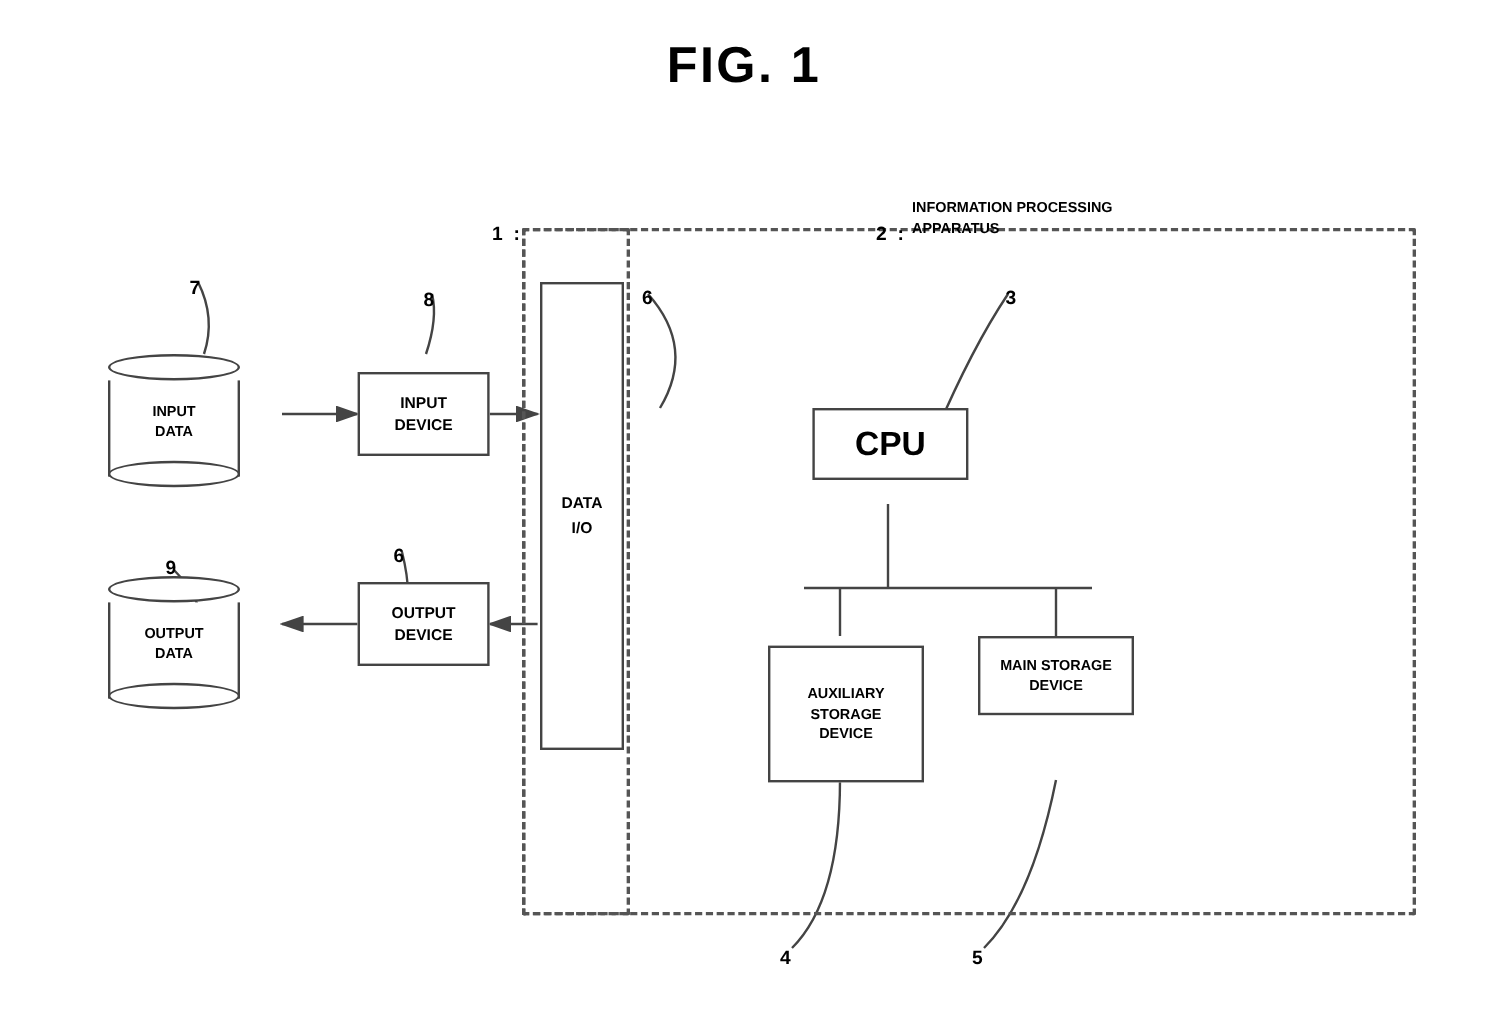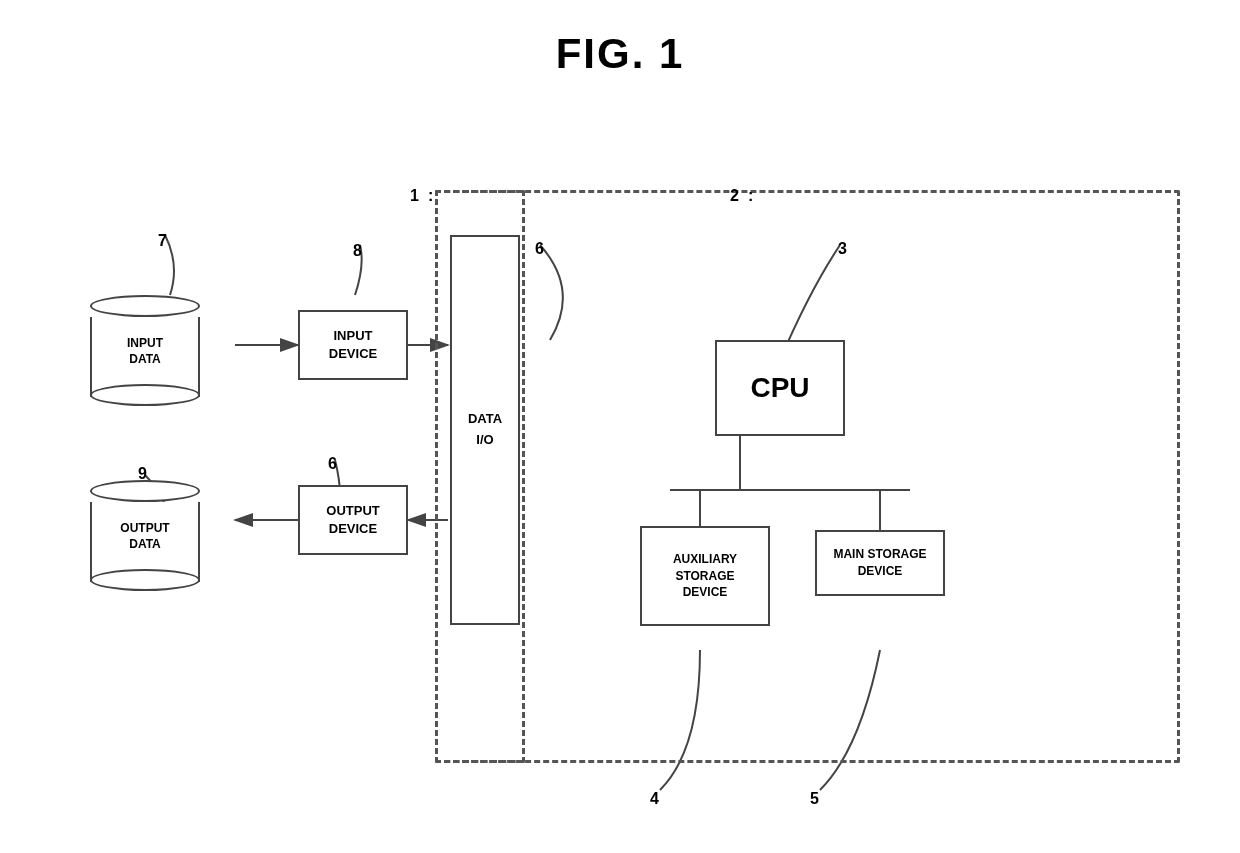--- a/index.html
+++ b/index.html
@@ -185,20 +185,31 @@
 
   <div style="position:absolute; top:97px; left:368px; font-size:16px; font-weight:bold;">:</div>
 
 
   <div class="num-label" style="top: 97px; left: 670px;">
     <span>2</span>
   </div>
 
   <div style="position:absolute; top:97px; left:688px; font-size:16px; font-weight:bold;">:</div>
 
+  <div style="
+    position: absolute;
+    top: 75px;
+    left: 700px;
+    font-size: 12px;
+    font-weight: bold;
+    white-space: nowrap;
+    line-height: 1.4;
+  ">
+    <span>INFORMATION PROCESSING<br>APPARATUS</span>
+  </div>
 
   <div style="position:absolute; top:205px; left:30px;">
     <div class="cyl-top"></div>
     <div class="cyl-body">
       <div class="cyl-bottom-ellipse"></div>
       <div class="cyl-label">INPUT<br>DATA</div>
     </div>
   </div>
 
   <div style="position:absolute; top:390px; left:30px;">
@@ -221,28 +232,28 @@
     <span>OUTPUT<br>DEVICE</span>
   </div>
 
   <div class="data-io-box" style="
     top: 145px; left: 390px; width: 70px; height: 390px;
   ">
     <span>DATA<br>I/O</span>
   </div>
 
   <div class="rect-box" style="
-    top: 250px; left: 655px; width: 130px; height: 96px;
+    top: 250px; left: 617px; width: 130px; height: 60px;
     font-size: 28px;
   ">
     <span>CPU</span>
   </div>
 
   <div class="rect-box" style="
-    top: 436px; left: 580px; width: 130px; height: 100px;
+    top: 448px; left: 580px; width: 130px; height: 114px;
     font-size: 12px;
   ">
     <span>AUXILIARY<br>STORAGE<br>DEVICE</span>
   </div>
 
   <div class="rect-box" style="
     top: 440px; left: 755px; width: 130px; height: 66px;
     font-size: 12px;
   ">
     <span>MAIN STORAGE<br>DEVICE</span>

